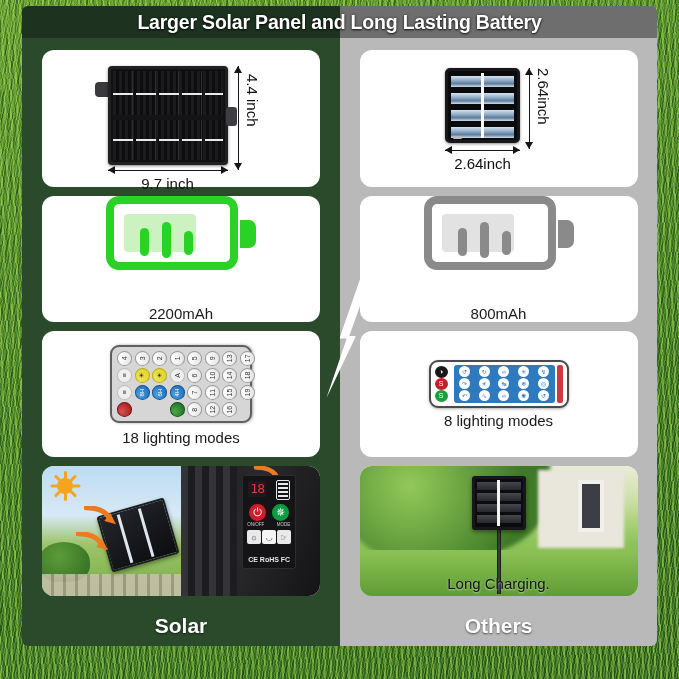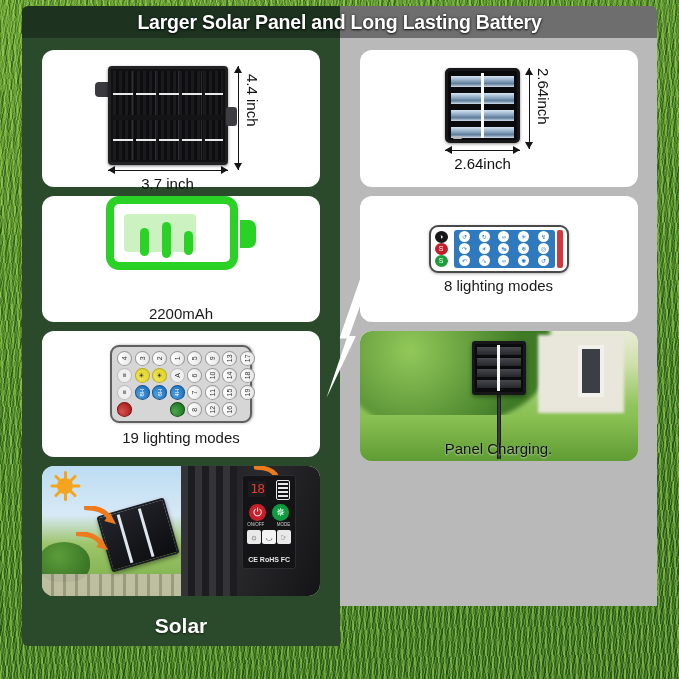--- a/index.html
+++ b/index.html
@@ -383,21 +383,21 @@
             <div class="vline" style="left:44px"></div>
             <div class="vline" style="left:67px"></div>
             <div class="vline" style="left:90px"></div>
             <div class="busbar gap" style="top:24px"></div>
             <div class="midrow" style="top:46px"></div>
             <div class="busbar gap" style="top:70px"></div>
           </div>
           <div class="tab-right"></div>
           <div class="dim-h"></div>
           <div class="dim-v"></div>
-          <div class="dim-label-h">3.7 inch</div>
+          <div class="dim-label-h">9.7 inch</div>
           <div class="dim-label-v">4.4 inch</div>
         </div>
       </div>
 
       <div class="card card-batt">
         <div class="batt batt-green">
           <div class="batt-body">
             <div class="batt-fill"></div>
             <div class="bar b1"></div>
             <div class="bar b2"></div>
@@ -454,21 +454,21 @@
               <div class="rbtn">13</div>
             </div>
             <div class="rrow">
               <div class="rbtn blank"></div>
               <div class="rbtn">19</div>
               <div class="rbtn">18</div>
               <div class="rbtn">17</div>
             </div>
           </div>
         </div>
-        <div class="caption">19 lighting modes</div>
+        <div class="caption">18 lighting modes</div>
       </div>
 
       <div class="card card-photo">
         <div class="photo-pair">
 
           <div class="photo-sun">
             <div class="ground-shrub"></div>
             <div class="fence"></div>
             <div class="mini-panel">
               <div class="mstripe" style="left:18px"></div>
@@ -532,20 +532,32 @@
             <div class="ocenter"></div>
             <div class="onotch"></div>
           </div>
           <div class="dim-ho"></div>
           <div class="dim-vo"></div>
           <div class="dim-label-ho">2.64inch</div>
           <div class="dim-label-vo">2.64inch</div>
         </div>
       </div>
 
+      <div class="card card-batt">
+        <div class="batt batt-gray">
+          <div class="batt-body">
+            <div class="batt-fill"></div>
+            <div class="bar b1"></div>
+            <div class="bar b2"></div>
+            <div class="bar b3"></div>
+          </div>
+          <div class="batt-cap"></div>
+        </div>
+        <div class="caption">800mAh</div>
+      </div>
 
       <div class="card card-remote">
         <div class="remote-others">
           <div class="ro-left">
             <div class="ro-dot k">◑</div>
             <div class="ro-dot r">S</div>
             <div class="ro-dot g">S</div>
           </div>
           <div class="ro-grid">
             <div class="ro-btn">↺</div>
@@ -576,26 +588,27 @@
           <div class="g-door"></div>
           <div class="g-lawn"></div>
           <div class="g-pole"></div>
           <div class="g-panel">
             <div class="gs" style="top:3px"></div>
             <div class="gs" style="top:14px"></div>
             <div class="gs" style="top:25px"></div>
             <div class="gs" style="top:36px"></div>
             <div class="gc"></div>
           </div>
-          <div class="cap-overlay" style="bottom:4px;font-weight:normal;font-size:15px;color:#111;text-shadow:0 1px 2px rgba(255,255,255,.6)">Panel Charging.</div>
+          <div class="cap-overlay" style="bottom:4px;font-weight:normal;font-size:15px;color:#111;text-shadow:0 1px 2px rgba(255,255,255,.6)">Long Charging.</div>
         </div>
       </div>
     </div>
   </div>
 
   <div id="footers">
     <div class="foot foot-ours">Solar</div>
+    <div class="foot foot-others">Others</div>
   </div>
 </div>
 
 <div id="vs">
   <div class="bolt"></div>
 </div>
 
 </body></html>

